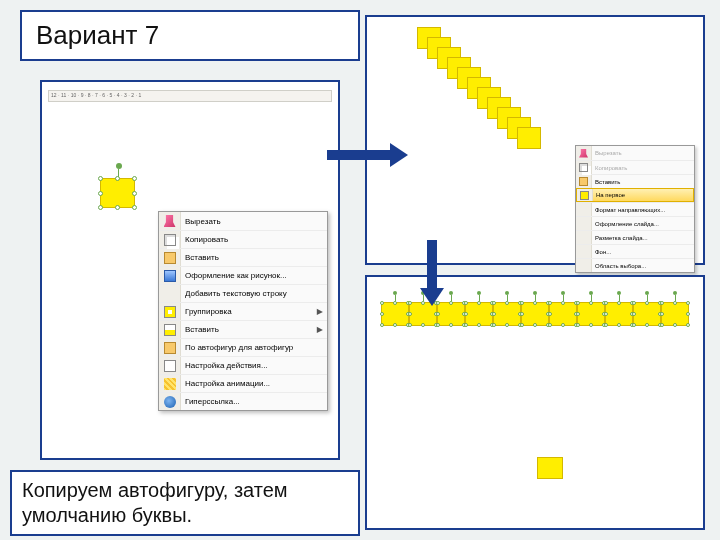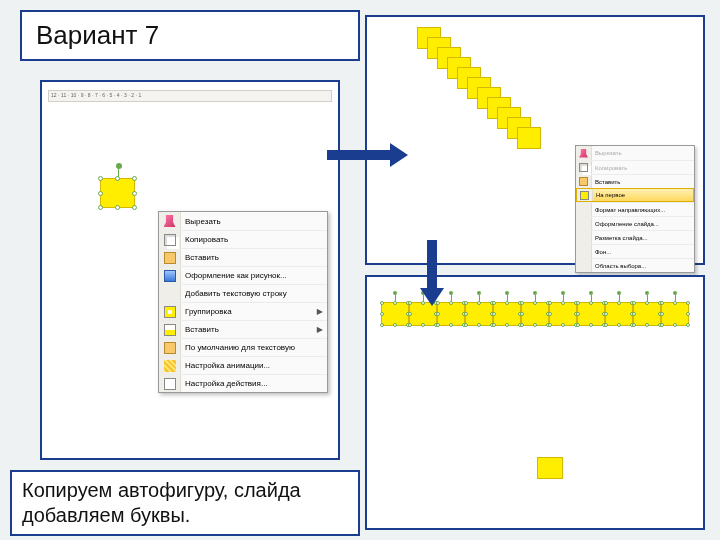--- a/index.html
+++ b/index.html
@@ -207,21 +207,21 @@
   .ico-link { background:radial-gradient(circle at 40% 40%,#7db4f0,#1a5fb0); border-radius:50%; }
   .ico-group { background:#fff; border:1px solid #888; box-shadow: inset 3px 3px 0 #ffee00, inset -3px -3px 0 #ffee00; }
   .ico-order { background:linear-gradient(#fff 50%,#ffee00 50%); border:1px solid #888; }
   .ico-ontop { background:#ffee00; border:1px solid #888; }
 </style>
 </head>
 <body>
 
 <div class="title-box">Вариант 7</div>
 
-<div class="caption-box">Копируем автофигуру, слайда добавляем буквы.</div>
+<div class="caption-box">Копируем автофигуру, затем умолчанию буквы.</div>
 
 <div class="panel panel-left">
   <div class="ruler">12 · 11 · 10 · 9 · 8 · 7 · 6 · 5 · 4 · 3 · 2 · 1</div>
   <div class="doc-area">
 
     <div class="yellow-shape" style="left:52px;top:72px;">
       <span class="rot-dot" style="left:15px;top:-16px;"></span>
       <span style="position:absolute;left:17px;top:-10px;width:1px;height:10px;background:#6aa84f;"></span>
       <span class="sel-dot" style="left:-3px;top:-3px;"></span>
       <span class="sel-dot" style="left:14px;top:-3px;"></span>
@@ -273,33 +273,39 @@
           <span class="ctx-icon-col">
             <span class="ctx-icon ico-order"></span>
           </span>
           <span>Вставить</span>
           <span class="ctx-arrow">▶</span>
         </div>
         <div class="ctx-row">
           <span class="ctx-icon-col">
             <span class="ctx-icon ico-default"></span>
           </span>
-          <span>По умолчанию для текстовую</span>
+          <span>По автофигур для автофигур</span>
+        </div>
+        <div class="ctx-row">
+          <span class="ctx-icon-col">
+            <span class="ctx-icon ico-action"></span>
+          </span>
+          <span>Настройка действия...</span>
         </div>
         <div class="ctx-row">
           <span class="ctx-icon-col">
             <span class="ctx-icon ico-custom"></span>
           </span>
           <span>Настройка анимации...</span>
         </div>
         <div class="ctx-row">
           <span class="ctx-icon-col">
-            <span class="ctx-icon ico-action"></span>
-          </span>
-          <span>Настройка действия...</span>
+            <span class="ctx-icon ico-link"></span>
+          </span>
+          <span>Гиперссылка...</span>
         </div>
       </div>
   </div>
 </div>
 
 <div class="panel panel-tr">
   <div id="diag-holder">
       <div class="yellow-sq" style="left: 50px; top: 10px;"></div>
       <div class="yellow-sq" style="left: 60px; top: 20px;"></div>
       <div class="yellow-sq" style="left: 70px; top: 30px;"></div>

